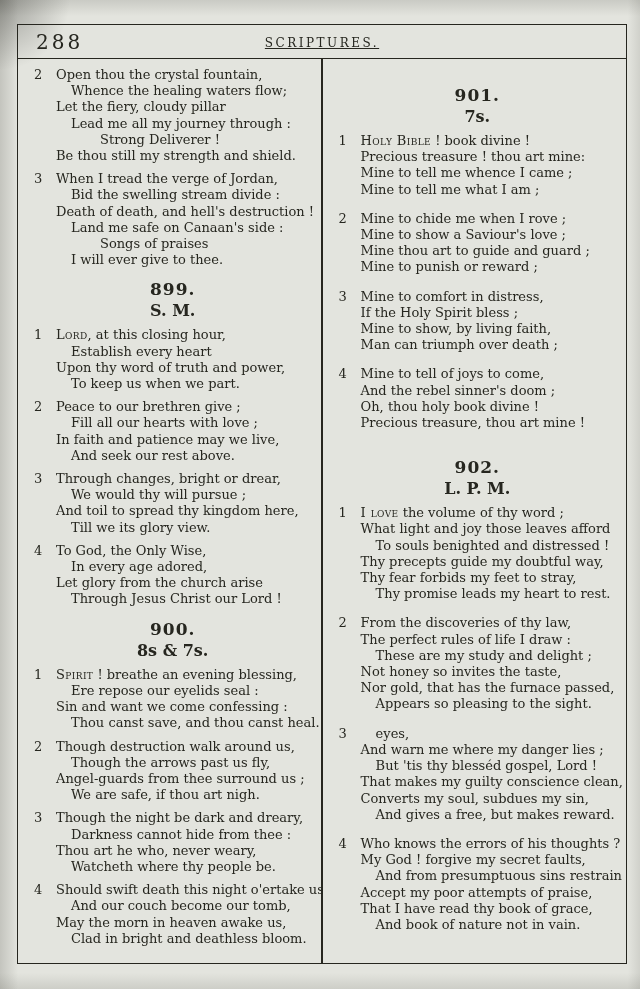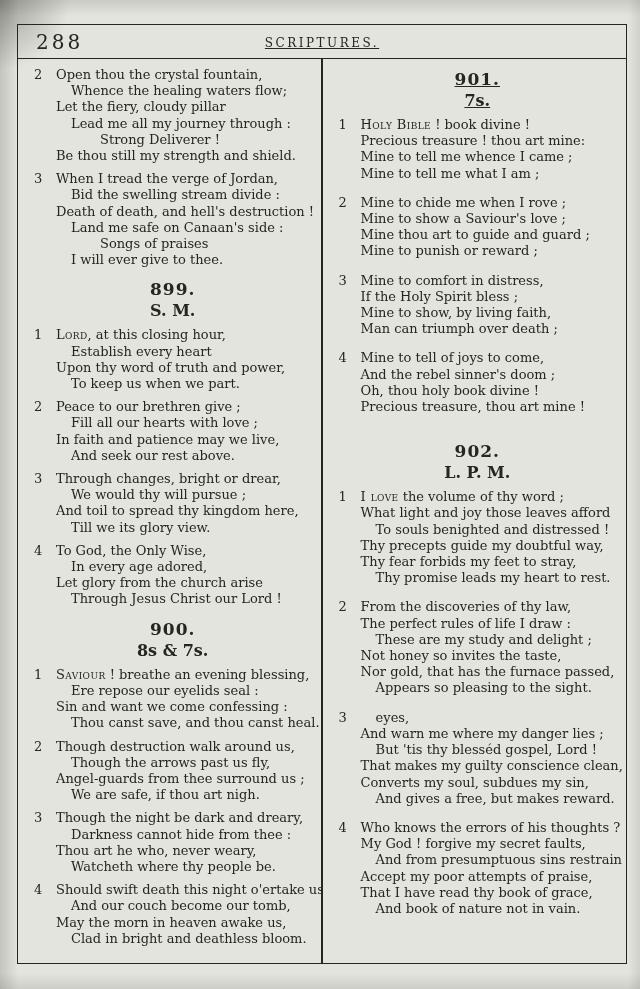--- a/index.html
+++ b/index.html
@@ -36,21 +36,21 @@
   .hymn-meter { font-size:16px; font-weight:bold; margin-top:2px; }
   .verse { position:relative; padding-left:24px; margin-bottom:7px; font-size:13px; line-height:16.2px; }
   .vnum { position:absolute; left:2px; top:0; }
   .line { white-space:nowrap; }
   .ind0 { margin-left:0; }
   .ind1 { margin-left:15px; }
   .ind2 { margin-left:44px; }
   .sc { font-variant:small-caps; letter-spacing:.4px; }
   #col-right .verse { margin-bottom:13px; }
   #col-right .hymn + .hymn .hymn-head { margin-top:26px; }
-  #col-right .hymn:first-child .hymn-head { margin-top:2px;text-decoration:underline; }
+  #col-right .hymn:first-child .hymn-head { margin-top:18px; }
 </style>
 </head>
 <body>
 
 <div class="scan">
   <div class="sheet">
     <header class="head">
       <span class="pgnum">288</span>
       <span class="runhead">SCRIPTURES.</span>
     </header>
@@ -110,21 +110,21 @@
               <div class="line ind1">Through Jesus Christ our Lord !</div>
             </div>
           </section>
           <section class="hymn">
             <div class="hymn-head">
               <div class="hymn-num">900.</div>
               <div class="hymn-meter">8s &amp; 7s.</div>
             </div>
             <div class="verse">
               <span class="vnum">1</span>
-              <div class="line ind0"><span class="sc">Saviour</span> ! breathe an evening blessing,</div>
+              <div class="line ind0"><span class="sc">Spirit</span> ! breathe an evening blessing,</div>
               <div class="line ind1">Ere repose our eyelids seal :</div>
               <div class="line ind0">Sin and want we come confessing :</div>
               <div class="line ind1">Thou canst save, and thou canst heal.</div>
             </div>
             <div class="verse">
               <span class="vnum">2</span>
               <div class="line ind0">Though destruction walk around us,</div>
               <div class="line ind1">Though the arrows past us fly,</div>
               <div class="line ind0">Angel-guards from thee surround us ;</div>
               <div class="line ind1">We are safe, if thou art nigh.</div>

